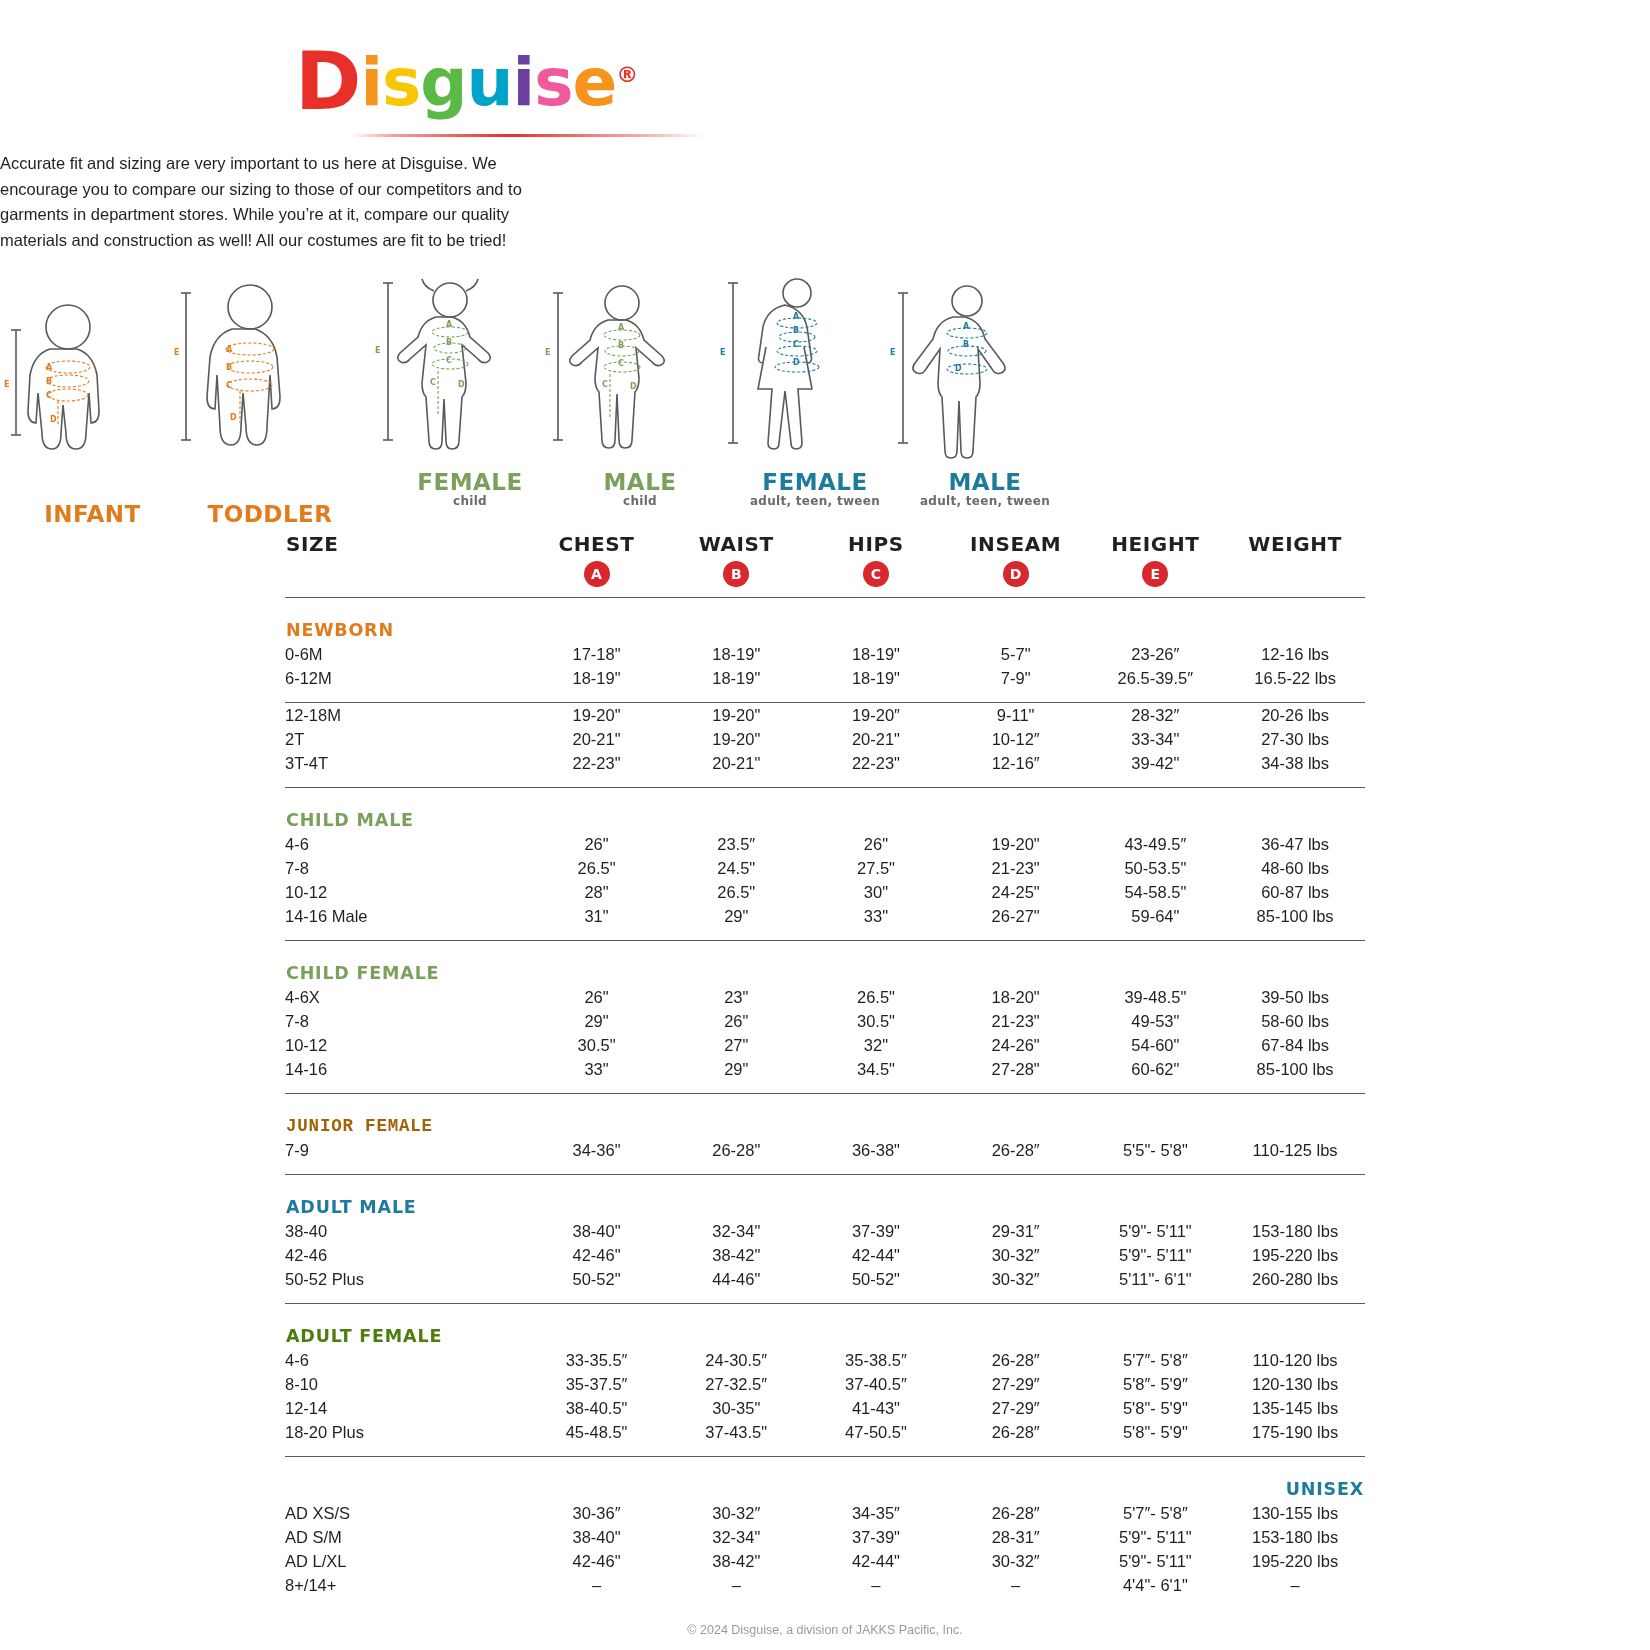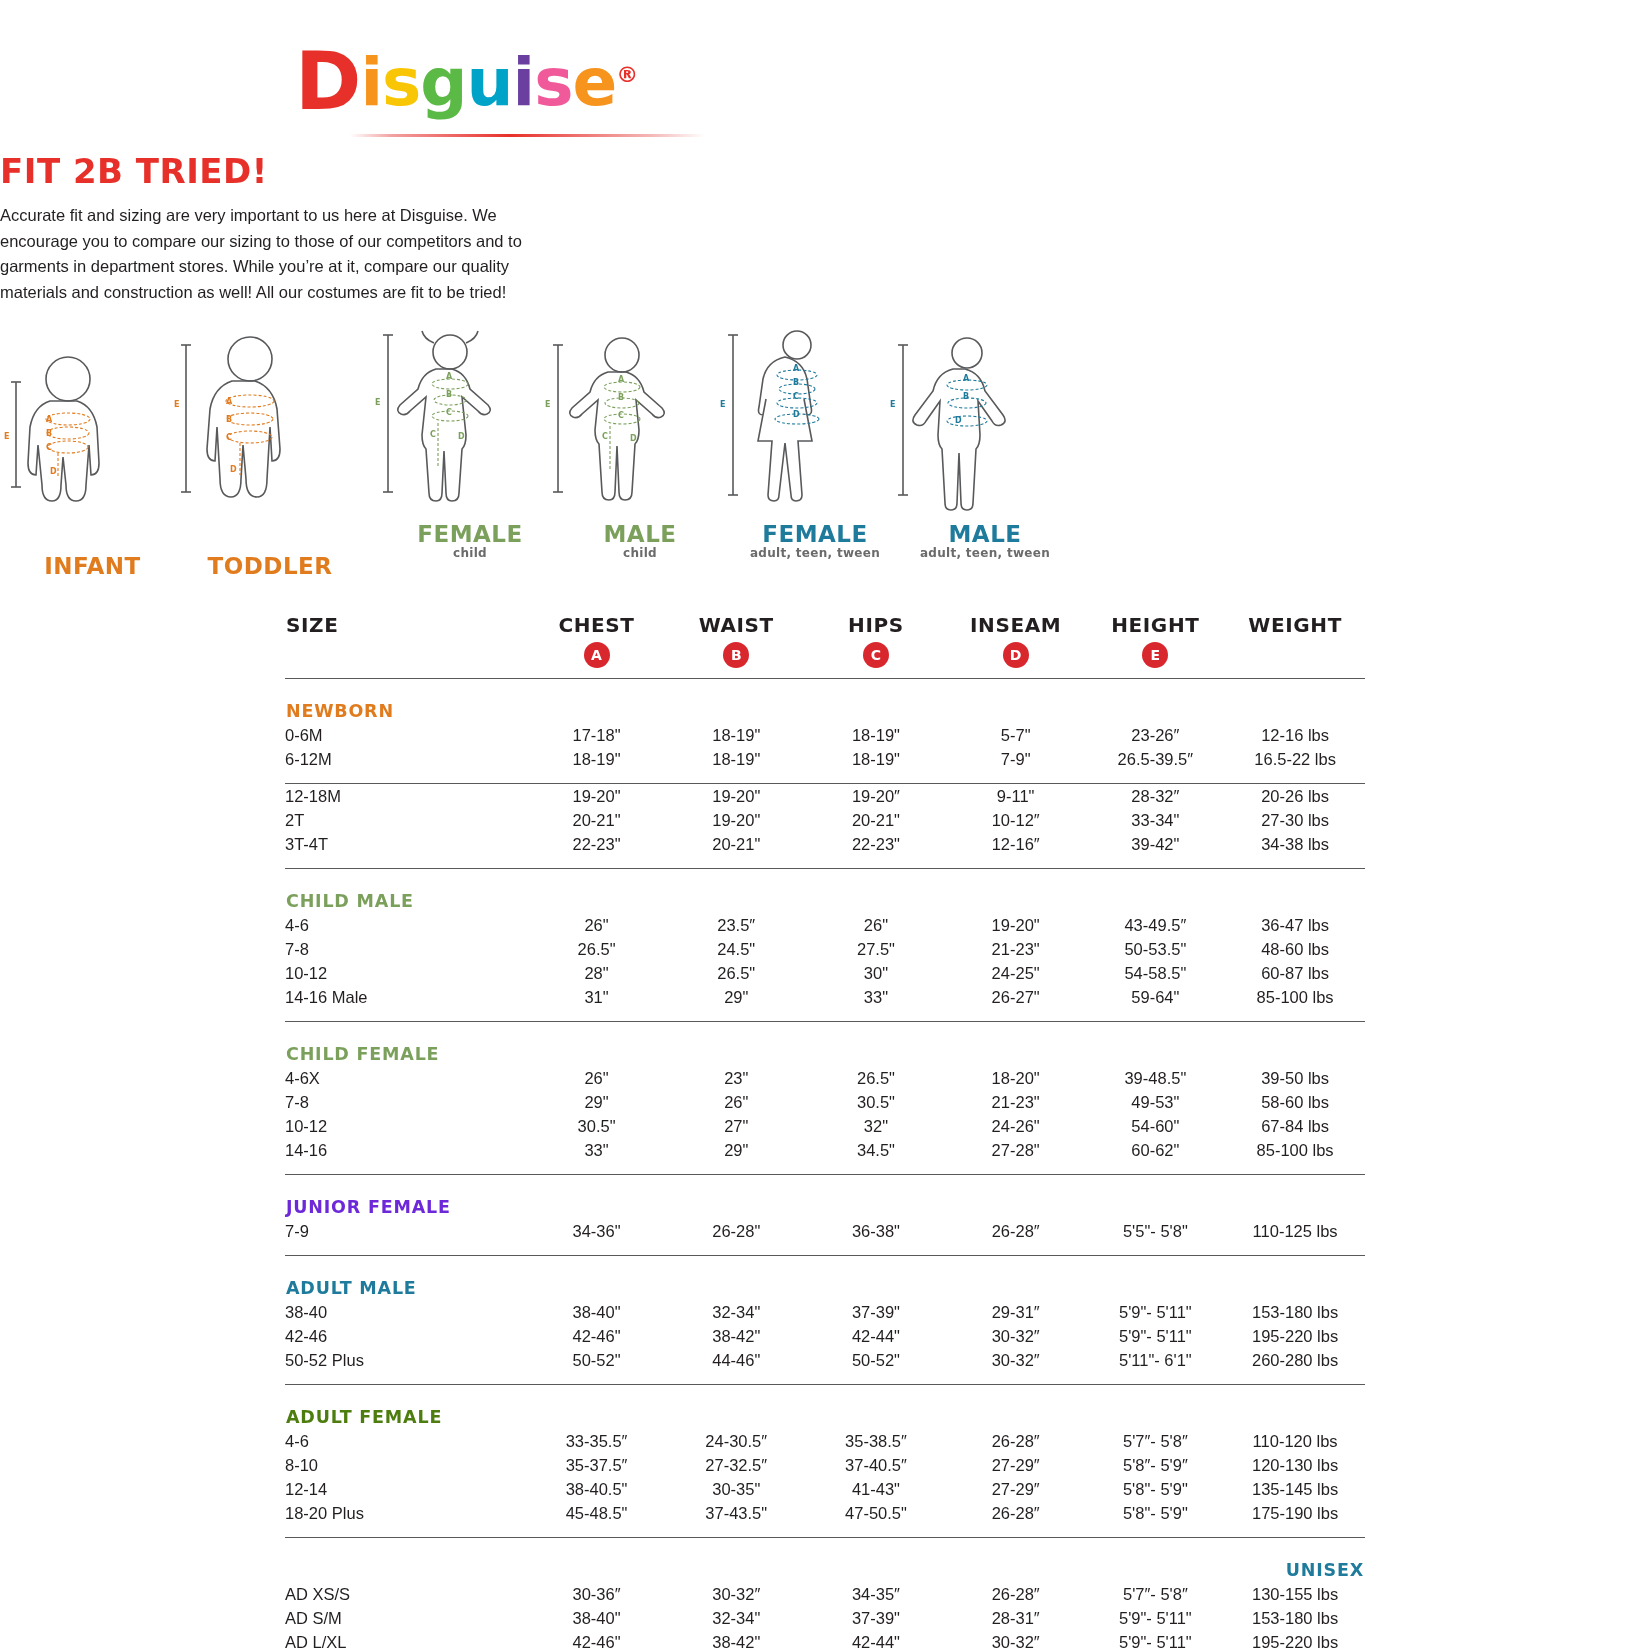--- a/index.html
+++ b/index.html
@@ -119,21 +119,20 @@
   
   .table-wrap {
     padding: 18px 0 0 0;
     margin-top: 8px;
   }
   table.sizes {
     border-collapse: collapse;
     margin-left: 285px;
     width: 1080px;
     font-size: 16.5px;
-    margin-top: 29px;
   }
   table.sizes th {
     text-align: left;
     font-family: "DejaVu Sans", sans-serif;
     font-weight: bold;
     font-size: 20px;
     letter-spacing: 0.6px;
     padding-bottom: 4px;
     color: #231f20;
   }
@@ -187,21 +186,20 @@
 <div class="page">
 
   <div class="header">
     <div class="logo-block">
       <div class="logo">
         <span class="l-D">D</span><span class="l-i">i</span><span class="l-s">s</span><span class="l-g">g</span><span class="l-u">u</span><span class="l-i2">i</span><span class="l-s2">s</span><span class="l-e">e</span><span class="reg">®</span>
       </div>
       <div class="logo-underline"></div>
     </div>
     <div class="headline-block">
-      <div class="headline">FIT 2B TRIED!</div>
       <div class="headline-body">Accurate fit and sizing are very important to us here at Disguise. We encourage you to compare our sizing to those of our competitors and to garments in department stores. While you’re at it, compare our quality materials and construction as well! All our costumes are fit to be tried!</div>
     </div>
   </div>
 
   <div class="figures">
 
     <div class="fig" style="left:0px; width:185px;">
       <svg width="185" height="190" viewBox="0 0 185 190">
         <g stroke="#58595b" fill="none" stroke-width="1.6">
           <line x1="16" y1="55" x2="16" y2="160"></line>
@@ -518,21 +516,21 @@
             <td class="num">29"</td>
             <td class="num">34.5"</td>
             <td class="num">27-28"</td>
             <td class="num">60-62"</td>
             <td class="num">85-100 lbs</td>
           </tr>
           <tr class="sep">
             <td colspan="7"></td>
           </tr>
           <tr class="group">
-            <td colspan="7" style="color: #6d28d9;">JUNIOR FEMALE</td>
+            <td colspan="7" style="color: #a16207; font-family: Liberation Mono, monospace;">JUNIOR FEMALE</td>
           </tr>
           <tr class="datarow">
             <td>7-9</td>
             <td class="num">34-36"</td>
             <td class="num">26-28"</td>
             <td class="num">36-38"</td>
             <td class="num">26-28″</td>
             <td class="num">5'5"- 5'8"</td>
             <td class="num">110-125 lbs</td>
           </tr>

